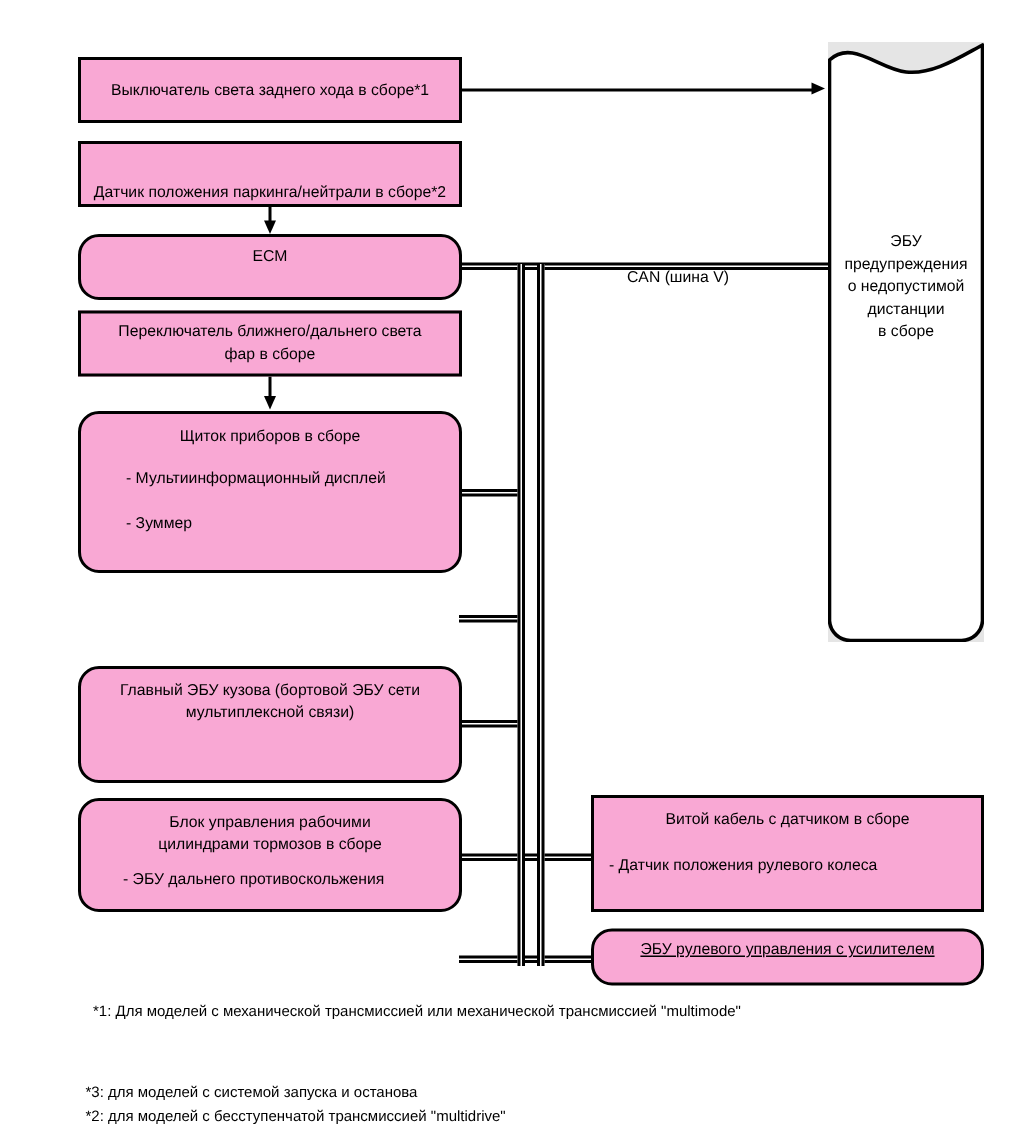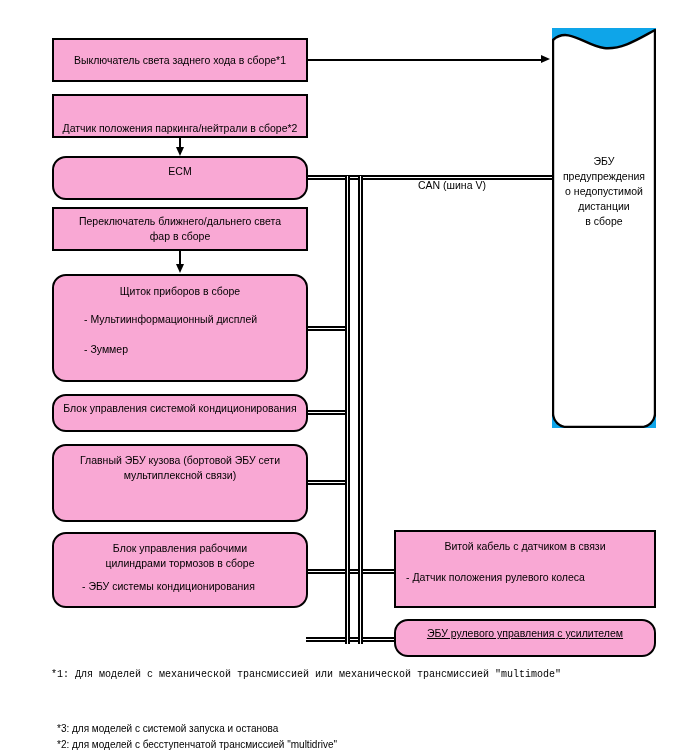--- a/index.html
+++ b/index.html
@@ -42,21 +42,21 @@
     line-height: 15px;
     text-align: left;
     white-space: pre-line;
     width: 100%;
     box-sizing: border-box;
   }
   
   #ecu-warning {
     position: absolute;
     z-index: 5;
-    background: #0ea5e9;
+    background: #e5e5e5;
   }
   #ecu-warning .wave-wrap {
     position: absolute;
     inset: 0;
   }
   #ecu-warning .ecu-label {
     position: absolute;
     left: 0;
     right: 0;
     font-size: 10.5px;
@@ -164,38 +164,35 @@
 фар в сборе</div>
   </div>
 
   <div class="box rounded" style="left:52px; top:274px; width:256px; height:108px; padding-top:8px;">
     <div class="title">Щиток приборов в сборе</div>
     <div class="sub" style="padding-left:30px; margin-top:13px;">- Мультиинформационный дисплей
 
 - Зуммер</div>
   </div>
 
-  <div class="box rounded" style="left:52px; top:394px; width:256px; height:38px; padding-top:5px;">
-    <div class="title">Блок управления системой кондиционирования</div>
-  </div>
 
   <div class="box rounded" style="left:52px; top:444px; width:256px; height:78px; padding-top:7px;">
     <div class="title">Главный ЭБУ кузова (бортовой ЭБУ сети
 мультиплексной связи)</div>
   </div>
 
   <div class="box rounded" style="left:52px; top:532px; width:256px; height:76px; padding-top:7px;">
     <div class="title">Блок управления рабочими
 цилиндрами тормозов в сборе</div>
-    <div class="sub" style="padding-left:28px; margin-top:8px;">- ЭБУ системы кондиционирования</div>
+    <div class="sub" style="padding-left:28px; margin-top:8px;">- ЭБУ дальнего противоскольжения</div>
   </div>
 
 
   <div class="box square" style="left:394px; top:530px; width:262px; height:78px; padding-top:7px;">
-    <div class="title">Витой кабель с датчиком в связи</div>
+    <div class="title">Витой кабель с датчиком в сборе</div>
     <div class="sub" style="padding-left:10px; margin-top:16px;">- Датчик положения рулевого колеса</div>
   </div>
 
   <div class="box rounded" style="left:394px; top:619px; width:262px; height:38px; padding-top:5px;text-decoration:underline;">
     <div class="title">ЭБУ рулевого управления с усилителем</div>
   </div>
 
   <div class="can-label" style="left:418px; top:178px;">CAN (шина V)</div>
 
   <div class="arrow-line" style="left:308px; top:59px; width:235px; height:1.5px;"></div>
@@ -216,17 +213,17 @@
   <div class="bus-h" style="left:306px; top:326px; width:44px;"></div>
 
   <div class="bus-h" style="left:306px; top:410px; width:44px;"></div>
 
   <div class="bus-h" style="left:306px; top:480px; width:44px;"></div>
 
   <div class="bus-h" style="left:306px; top:569px; width:90px;"></div>
 
   <div class="bus-h" style="left:306px; top:637px; width:90px;"></div>
 
-  <div class="footnote" style="left:51px; top:668px;font-family:Liberation Mono, monospace;">*1: Для моделей с механической трансмиссией или механической трансмиссией "multimode"</div>
+  <div class="footnote" style="left:62px; top:668px;">*1: Для моделей с механической трансмиссией или механической трансмиссией "multimode"</div>
   <div class="footnote" style="left:57px; top:695px;margin-top:43px;">*2: для моделей с бесступенчатой трансмиссией "multidrive"</div>
   <div class="footnote" style="left:57px; top:722px;">*3: для моделей с системой запуска и останова</div>
 
 </div>
 
 </body></html>

